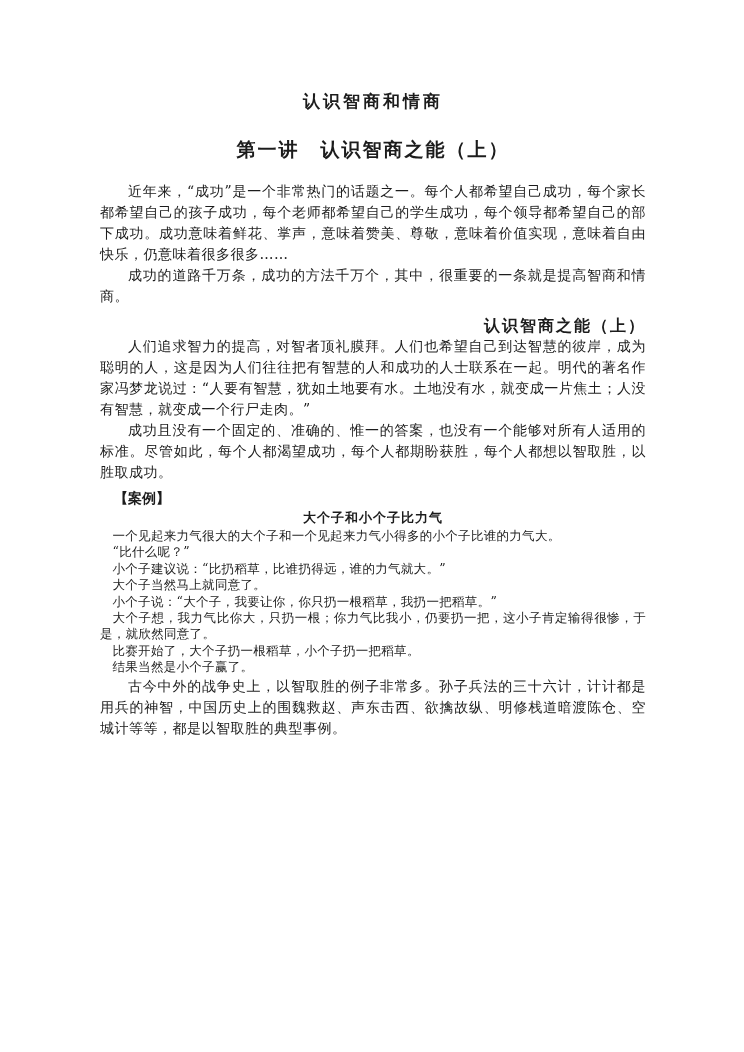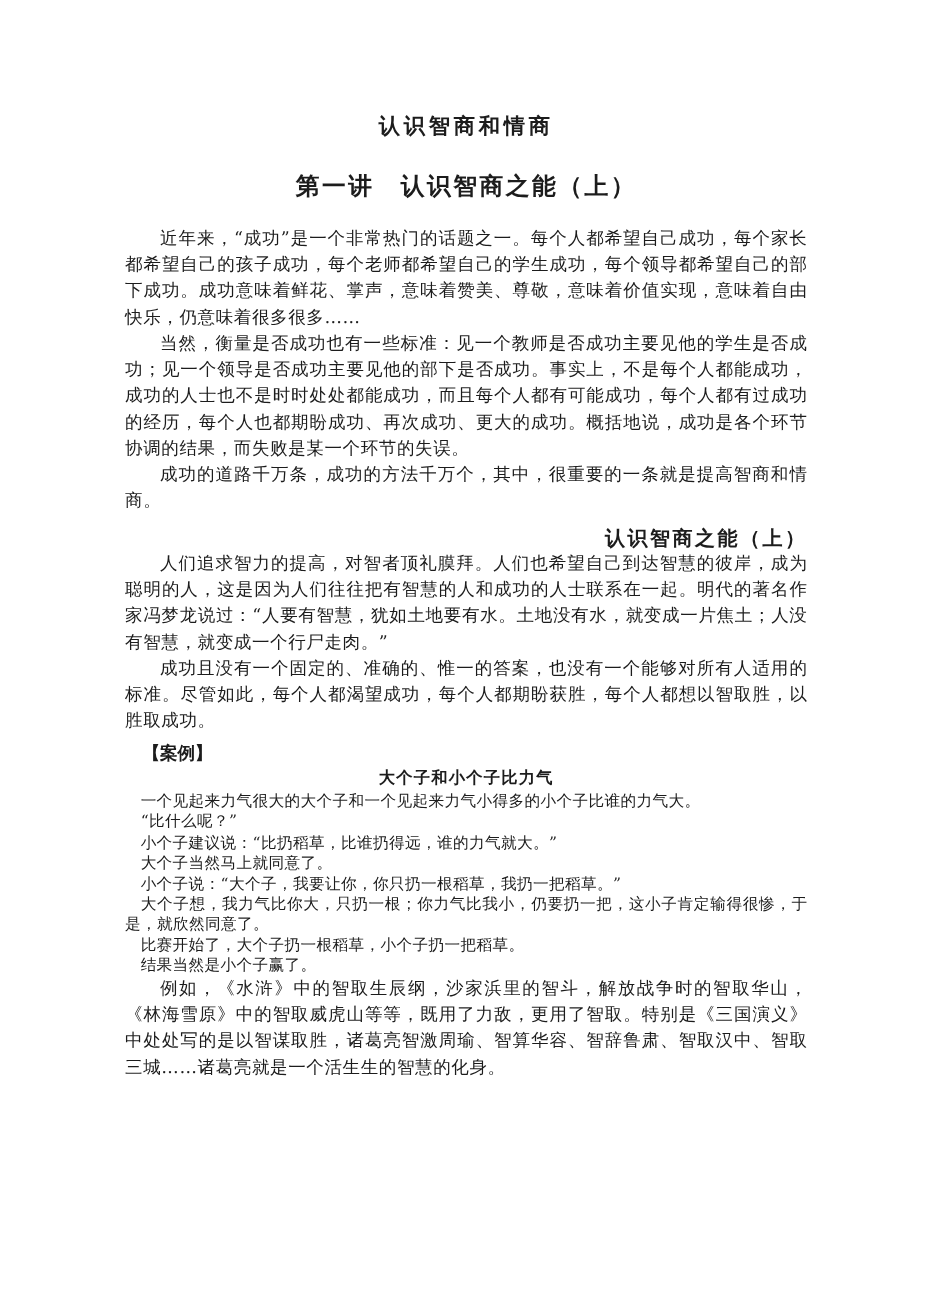--- a/index.html
+++ b/index.html
@@ -96,37 +96,36 @@
 </head>
 <body>
 
 <div class="page">
   <div class="content">
 
     <h1 class="doc-title">认识智商和情商</h1>
     <h2 class="lecture-title">第一讲　认识智商之能（上）</h2>
 
     <p class="body first">近年来，“成功”是一个非常热门的话题之一。每个人都希望自己成功，每个家长都希望自己的孩子成功，每个老师都希望自己的学生成功，每个领导都希望自己的部下成功。成功意味着鲜花、掌声，意味着赞美、尊敬，意味着价值实现，意味着自由快乐，仍意味着很多很多……</p>
-    <p class="body">当然，衡量是否成功也有一些标准：见一个教师是否成功主要见他的学生是否成功；见一个领导是否成功主要见他的部下是否成功。事实上，不是每个人都能成功，成功的人士也不是时时处处都能成功，而且每个人都有可能成功，每个人都有过成功的经历，每个人也都期盼成功、再次成功、更大的成功。概括地说，成功是各个环节协调的结果，而失败是某一个环节的失误。</p>
     <p class="body">成功的道路千万条，成功的方法千万个，其中，很重要的一条就是提高智商和情商。</p>
 
     <h3 class="section-heading">认识智商之能（上）</h3>
 
     <p class="body after-heading">人们追求智力的提高，对智者顶礼膜拜。人们也希望自己到达智慧的彼岸，成为聪明的人，这是因为人们往往把有智慧的人和成功的人士联系在一起。明代的著名作家冯梦龙说过：“人要有智慧，犹如土地要有水。土地没有水，就变成一片焦土；人没有智慧，就变成一个行尸走肉。”</p>
     <p class="body">成功且没有一个固定的、准确的、惟一的答案，也没有一个能够对所有人适用的标准。尽管如此，每个人都渴望成功，每个人都期盼获胜，每个人都想以智取胜，以胜取成功。</p>
 
     <div>
       <p class="case-label">【案例】</p>
       <p class="case-title">大个子和小个子比力气</p>
       <p class="case-line">一个见起来力气很大的大个子和一个见起来力气小得多的小个子比谁的力气大。</p>
       <p class="case-line">“比什么呢？”</p>
       <p class="case-line">小个子建议说：“比扔稻草，比谁扔得远，谁的力气就大。”</p>
       <p class="case-line">大个子当然马上就同意了。</p>
       <p class="case-line">小个子说：“大个子，我要让你，你只扔一根稻草，我扔一把稻草。”</p>
       <p class="case-line">大个子想，我力气比你大，只扔一根；你力气比我小，仍要扔一把，这小子肯定输得很惨，于是，就欣然同意了。</p>
       <p class="case-line">比赛开始了，大个子扔一根稻草，小个子扔一把稻草。</p>
       <p class="case-line">结果当然是小个子赢了。</p>
     </div>
 
-    <p class="body">例如，《水浒》中的智取生辰纲，沙家浜里的智斗，解放战争时的智取华山，《林海雪原》中的智取威虎山等等，既用了力敌，更用了智取。特别是《三国演义》中处处写的是以智谋取胜，诸葛亮智激周瑜、智算华容、智辞鲁肃、智取汉中、智取三城……诸葛亮就是一个活生生的智慧的化身。</p>
+    <p class="body">古今中外的战争史上，以智取胜的例子非常多。孙子兵法的三十六计，计计都是用兵的神智，中国历史上的围魏救赵、声东击西、欲擒故纵、明修栈道暗渡陈仓、空城计等等，都是以智取胜的典型事例。</p>
 
   </div>
 </div>
 
 </body></html>

